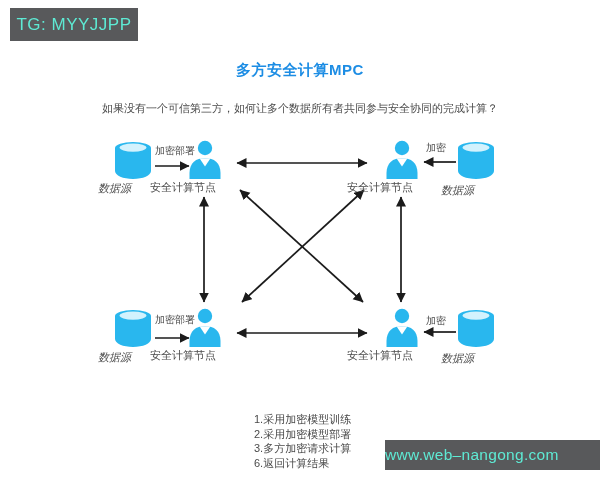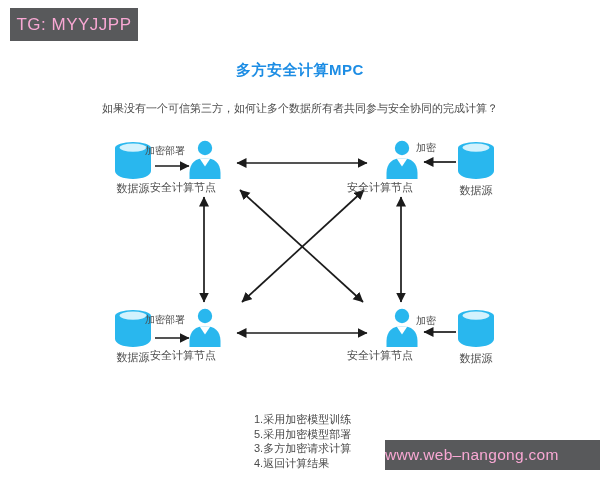--- a/index.html
+++ b/index.html
@@ -1,30 +1,30 @@
 <!DOCTYPE html>
 <html><head>
 <meta charset="utf-8">
 <style>
   html,body{margin:0;padding:0;background:#fff;}
   body{font-family:"Liberation Sans","DejaVu Sans",sans-serif;}
   #stage{position:relative;width:600px;height:480px;background:#ffffff;overflow:hidden;}
 
-  .gray-bar{position:absolute;background:#58595b;color:#f9a8d4;display:flex;align-items:center;}
+  .gray-bar{position:absolute;background:#58595b;color:#5eead4;display:flex;align-items:center;}
   #tg-badge{left:10px;top:8px;width:128px;height:33px;font-size:17px;letter-spacing:.5px;justify-content:center;}
   #footer-bar{left:385px;top:440px;width:215px;height:30px;font-size:15.5px;letter-spacing:.3px;}
 
   #page-title{position:absolute;left:0;top:61px;width:600px;text-align:center;
     color:#1d8de4;font-size:15px;font-weight:bold;letter-spacing:.5px;}
   #subtitle{position:absolute;left:0;top:101px;width:600px;text-align:center;
     color:#4a4a4a;font-size:11px;}
 
   .node-label{position:absolute;width:110px;text-align:left;color:#4a4a4a;font-size:11px;}
-  .ds-label{position:absolute;width:70px;text-align:center;color:#4a4a4a;font-size:11px;}
-  .edge-label{position:absolute;text-align:left;color:#4a4a4a;font-size:10px;}
+  .ds-label{position:absolute;width:70px;text-align:left;color:#4a4a4a;font-size:11px;font-style:italic;}
+  .edge-label{position:absolute;text-align:center;color:#4a4a4a;font-size:10px;}
 
   .icon-wrap{position:absolute;line-height:0;}
   #arrow-layer{position:absolute;left:0;top:0;}
 
   #steps{position:absolute;left:254px;top:372px;color:#4a4a4a;font-size:11px;line-height:14.5px;margin-top:40px;}
 </style>
 </head>
 <body>
 
 <div id="stage">
@@ -132,18 +132,18 @@
   </div>
   <div class="ds-label" style="left:441px;top:351px;">数据源</div>
 
   <div class="edge-label" style="left:145px;top:144px;width:60px;">加密部署</div>
   <div class="edge-label" style="left:145px;top:313px;width:60px;">加密部署</div>
   <div class="edge-label" style="left:416px;top:141px;width:40px;">加密</div>
   <div class="edge-label" style="left:416px;top:314px;width:40px;">加密</div>
 
   <div id="steps">
     <div>1.采用加密模型训练</div>
-    <div>5.采用加密模型部署</div>
+    <div>2.采用加密模型部署</div>
     <div>3.多方加密请求计算</div>
-    <div>4.返回计算结果</div>
+    <div>6.返回计算结果</div>
   </div>
 
 </div>
 
 </body></html>

